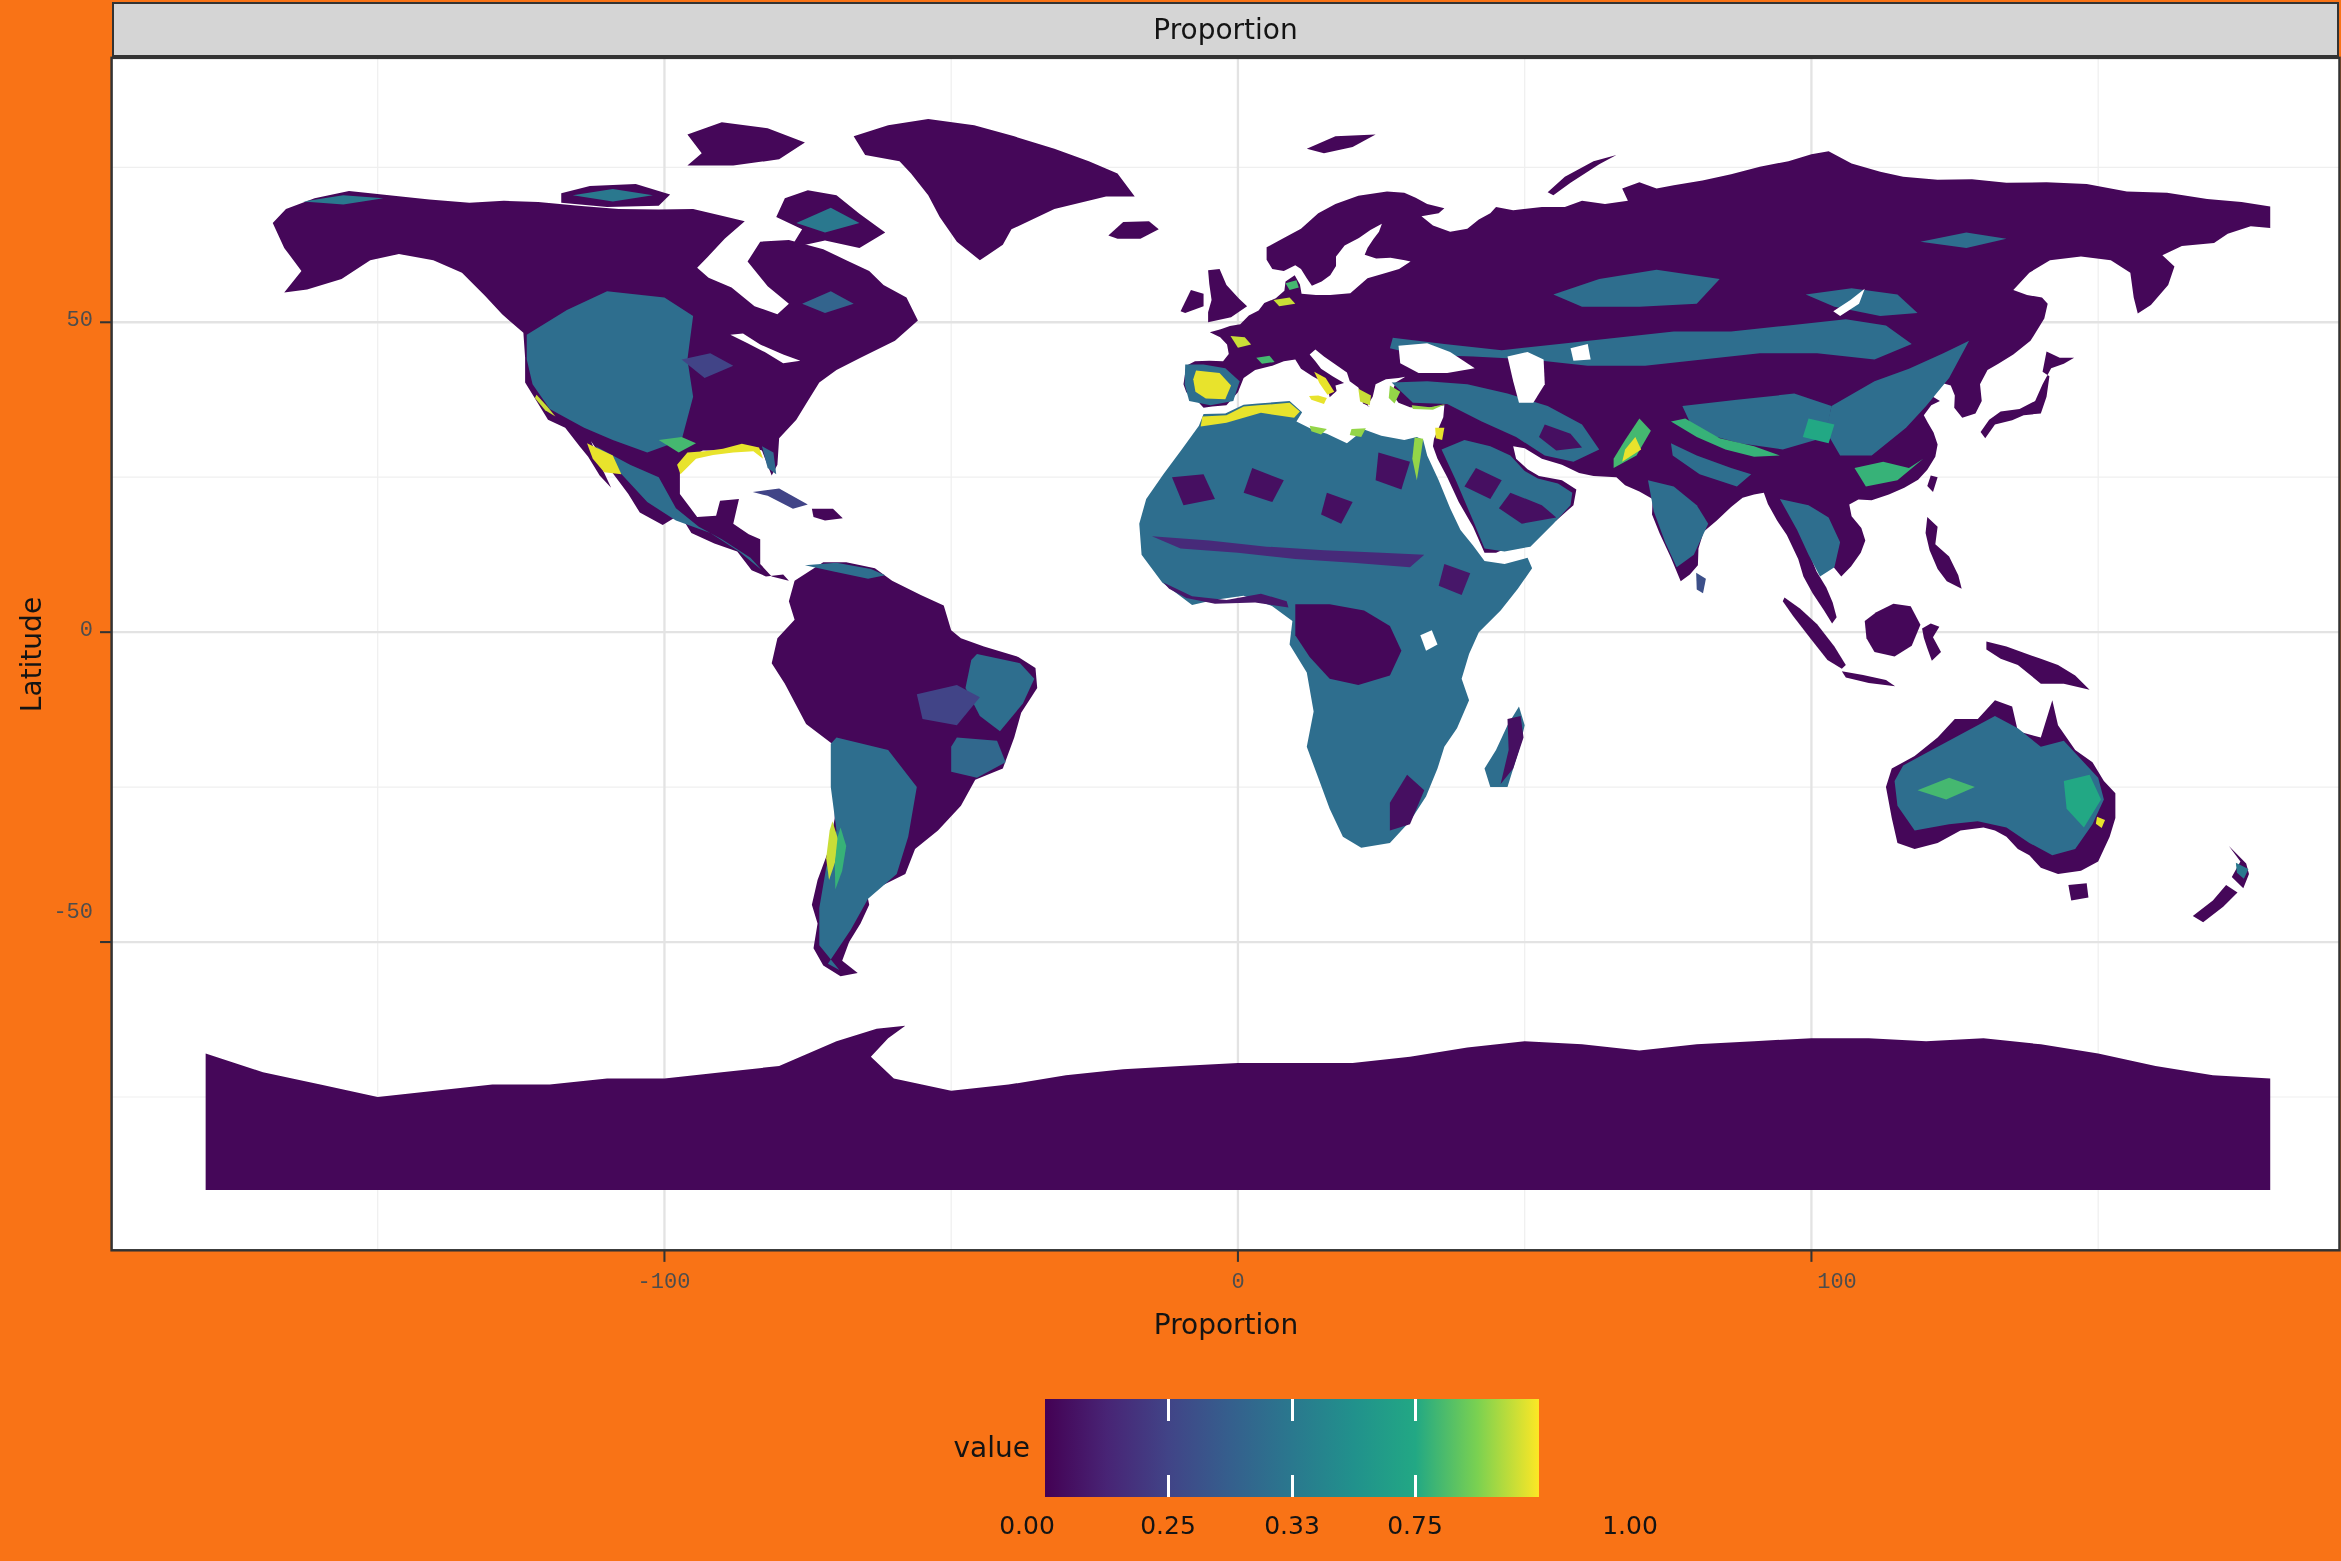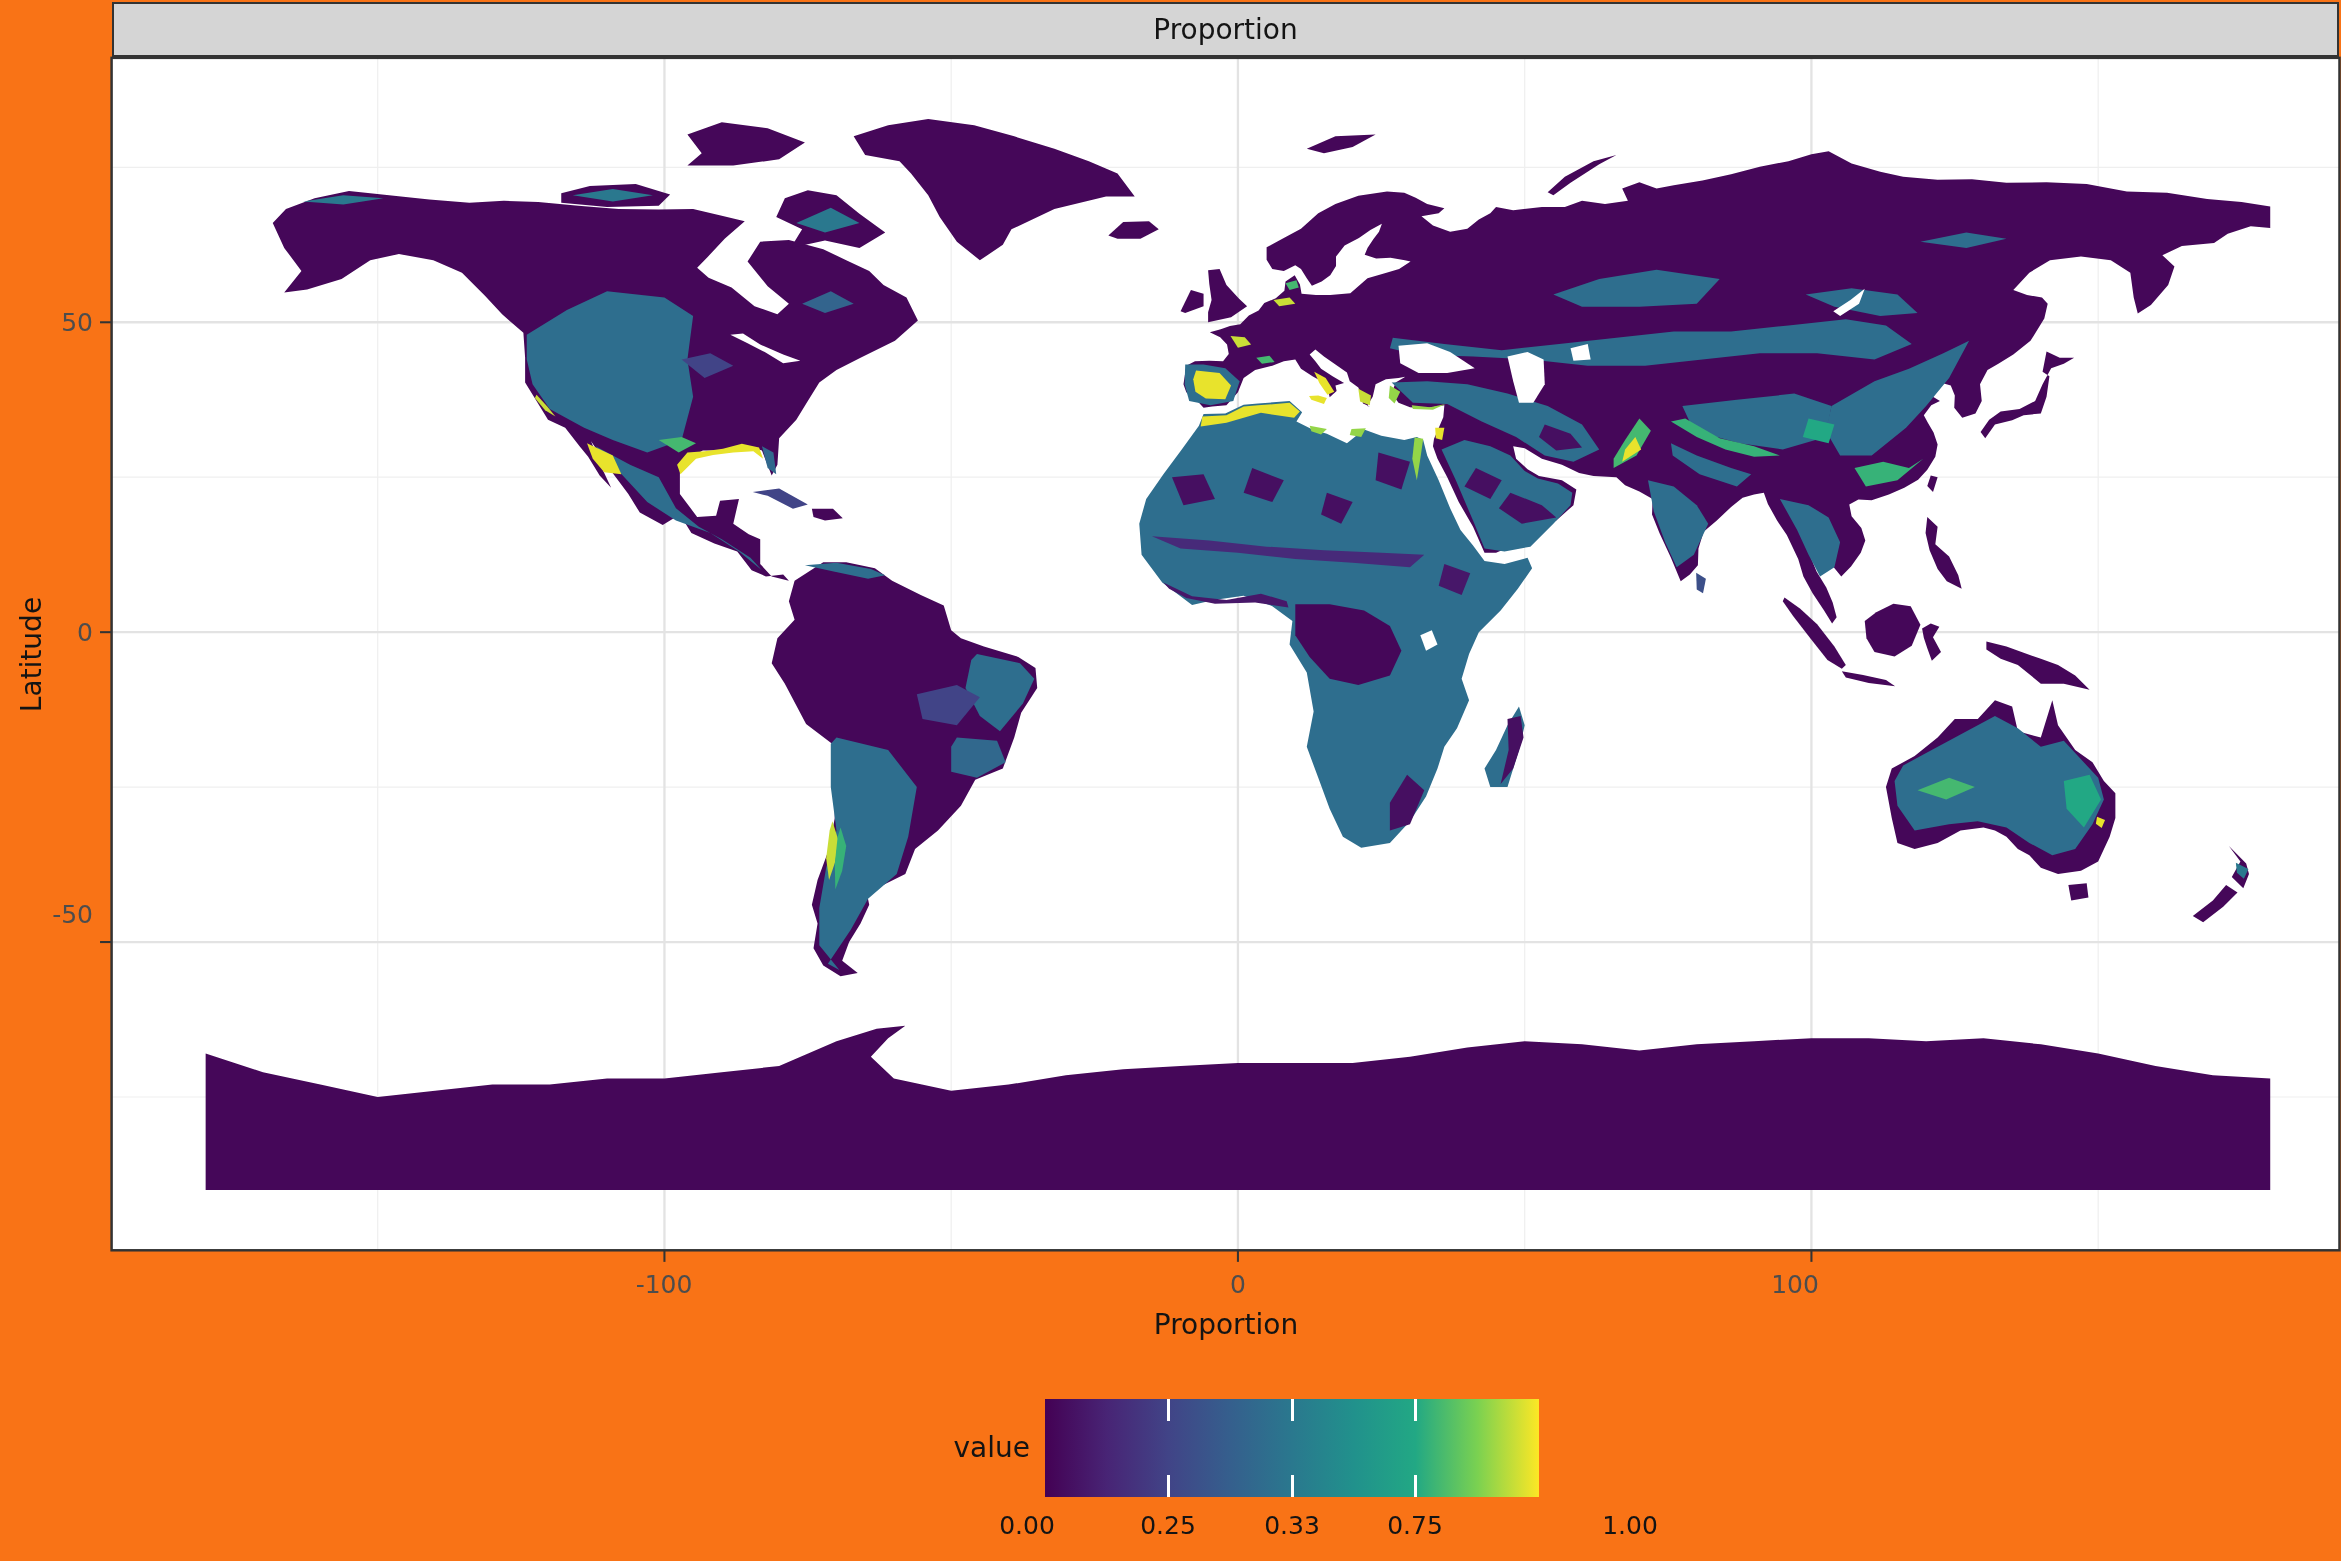--- a/index.html
+++ b/index.html
@@ -2,21 +2,21 @@
 <html style="font-size:13.2px"><head>
 <meta charset="utf-8">
 <style>
   html,body{margin:0;padding:0;background:#ffffff;}
   body{width:2342px;height:1561px;overflow:hidden;font-family:"DejaVu Sans","Liberation Sans",sans-serif;}
   .figure{position:relative;width:2342px;height:1561px;background:#f97316;}
   .strip{position:absolute;left:112px;top:1.7px;width:2223px;height:51px;background:#d5d5d5;
          border:2.5px solid #333333;display:flex;align-items:center;justify-content:center;}
   .strip span{font-size:28px;color:#141414;}
   #plot-svg{position:absolute;left:0;top:0;}
-  .tick-label{position:absolute;font-size:25px;color:#4d4d4d;}
+  .tick-label{position:absolute;font-size:22px;color:#4d4d4d;font-family:Liberation Mono, monospace;}
   .x-tick-label{width:132px;text-align:center;}
   .y-tick-label{width:93px;text-align:right;}
   .axis-title{position:absolute;font-size:28px;color:#141414;}
   #x-title{left:112px;top:1308px;width:2228px;text-align:center;}
   #y-title{left:-93px;top:638px;width:248px;height:33px;line-height:33px;text-align:center;
            transform:rotate(-90deg);}
   .legend{position:absolute;left:0;top:0;width:2342px;height:0;}
   #legend-title{position:absolute;left:843px;top:1427px;width:187px;height:41px;line-height:41px;
                 text-align:right;font-size:28px;color:#141414;}
   #legend-bar{position:absolute;left:1045px;top:1399px;width:494px;height:98px;}
@@ -168,21 +168,21 @@
   <div class="strip">
     <span>Proportion</span>
   </div>
 
   <div id="y-title" class="axis-title">Latitude</div>
   <div id="x-title" class="axis-title">Proportion</div>
 
   <div id="tick-layer">
       <div class="tick-label x-tick-label" style="left: 598px; top: 1270px;">-100</div>
       <div class="tick-label x-tick-label" style="left: 1172px; top: 1270px;">0</div>
-      <div class="tick-label x-tick-label" style="left: 1729px; top: 1270px;">100</div>
+      <div class="tick-label x-tick-label" style="left: 1771px; top: 1270px;">100</div>
       <div class="tick-label y-tick-label" style="left: 0px; top: 308px;">50</div>
       <div class="tick-label y-tick-label" style="left: 0px; top: 618px;">0</div>
       <div class="tick-label y-tick-label" style="left: 0px; top: 900px;">-50</div>
     </div>
 
   <div class="legend">
     <div id="legend-title">value</div>
     <div id="legend-bar" style="background: linear-gradient(to right, rgb(68, 1, 84) 0%, rgb(72, 36, 117) 12.5%, rgb(65, 68, 135) 25%, rgb(53, 95, 141) 37.5%, rgb(42, 120, 142) 50%, rgb(33, 145, 140) 62.5%, rgb(34, 168, 132) 75%, rgb(122, 209, 81) 87.5%, rgb(253, 231, 37) 100%);">
         <div class="legend-tickmark" style="left: 122px; top: 0px; background: rgb(255, 255, 255);"></div>
         <div class="legend-tickmark" style="left: 122px; top: 76px; background: rgb(255, 255, 255);"></div>

